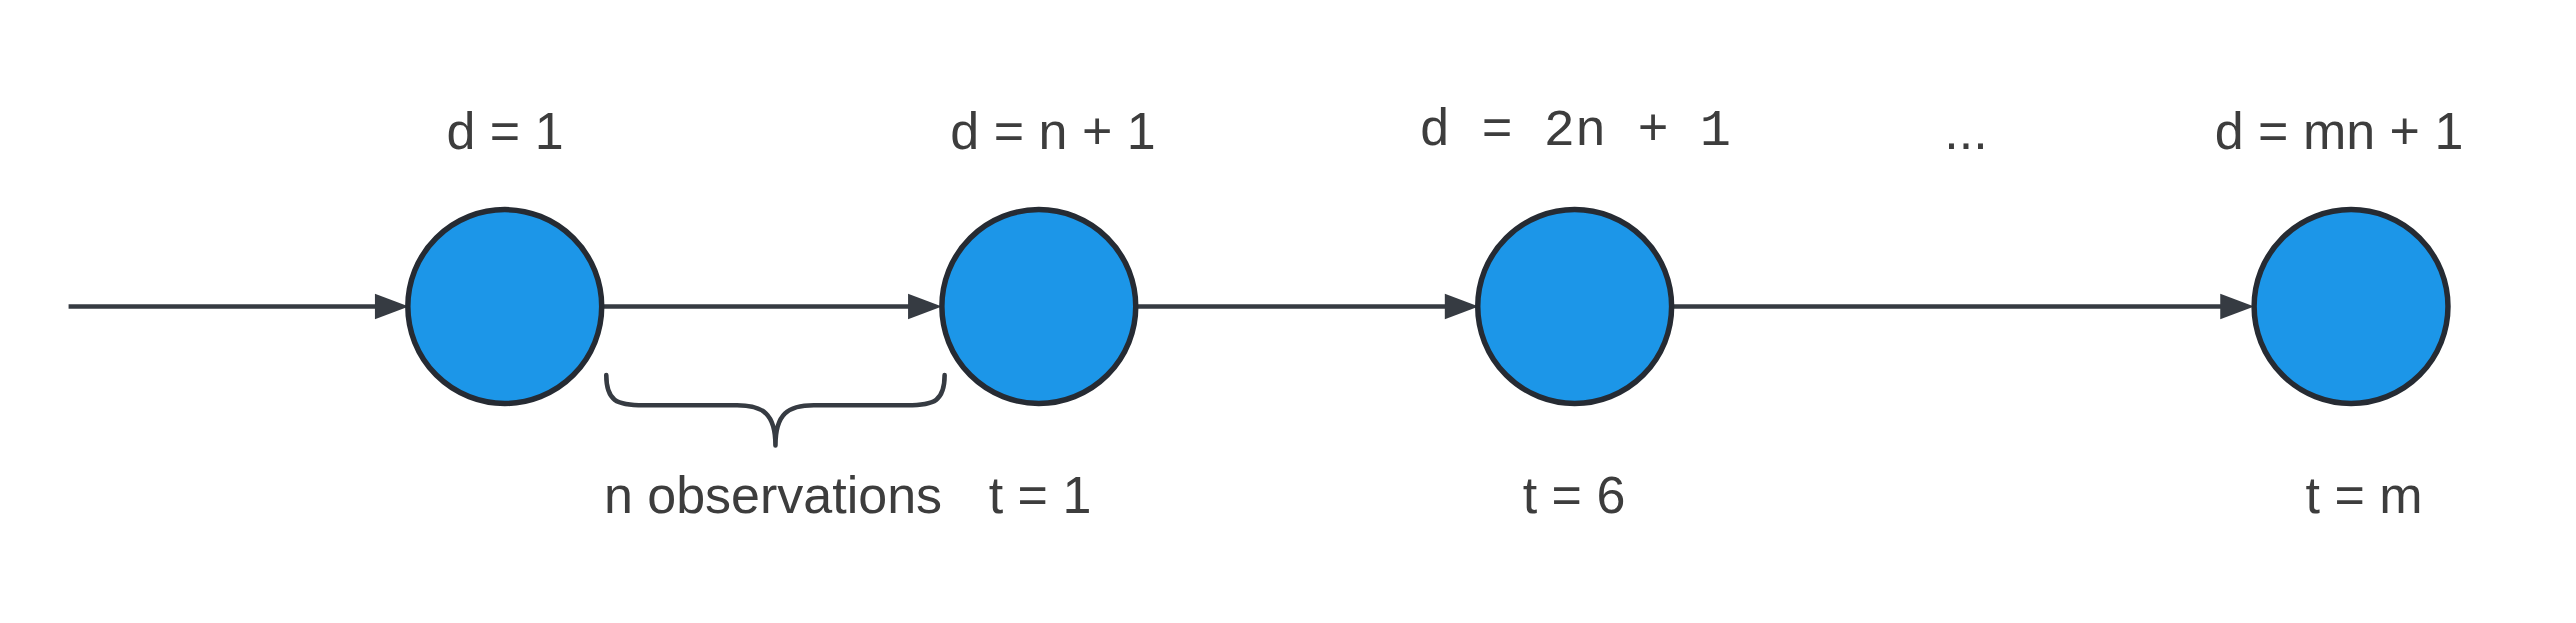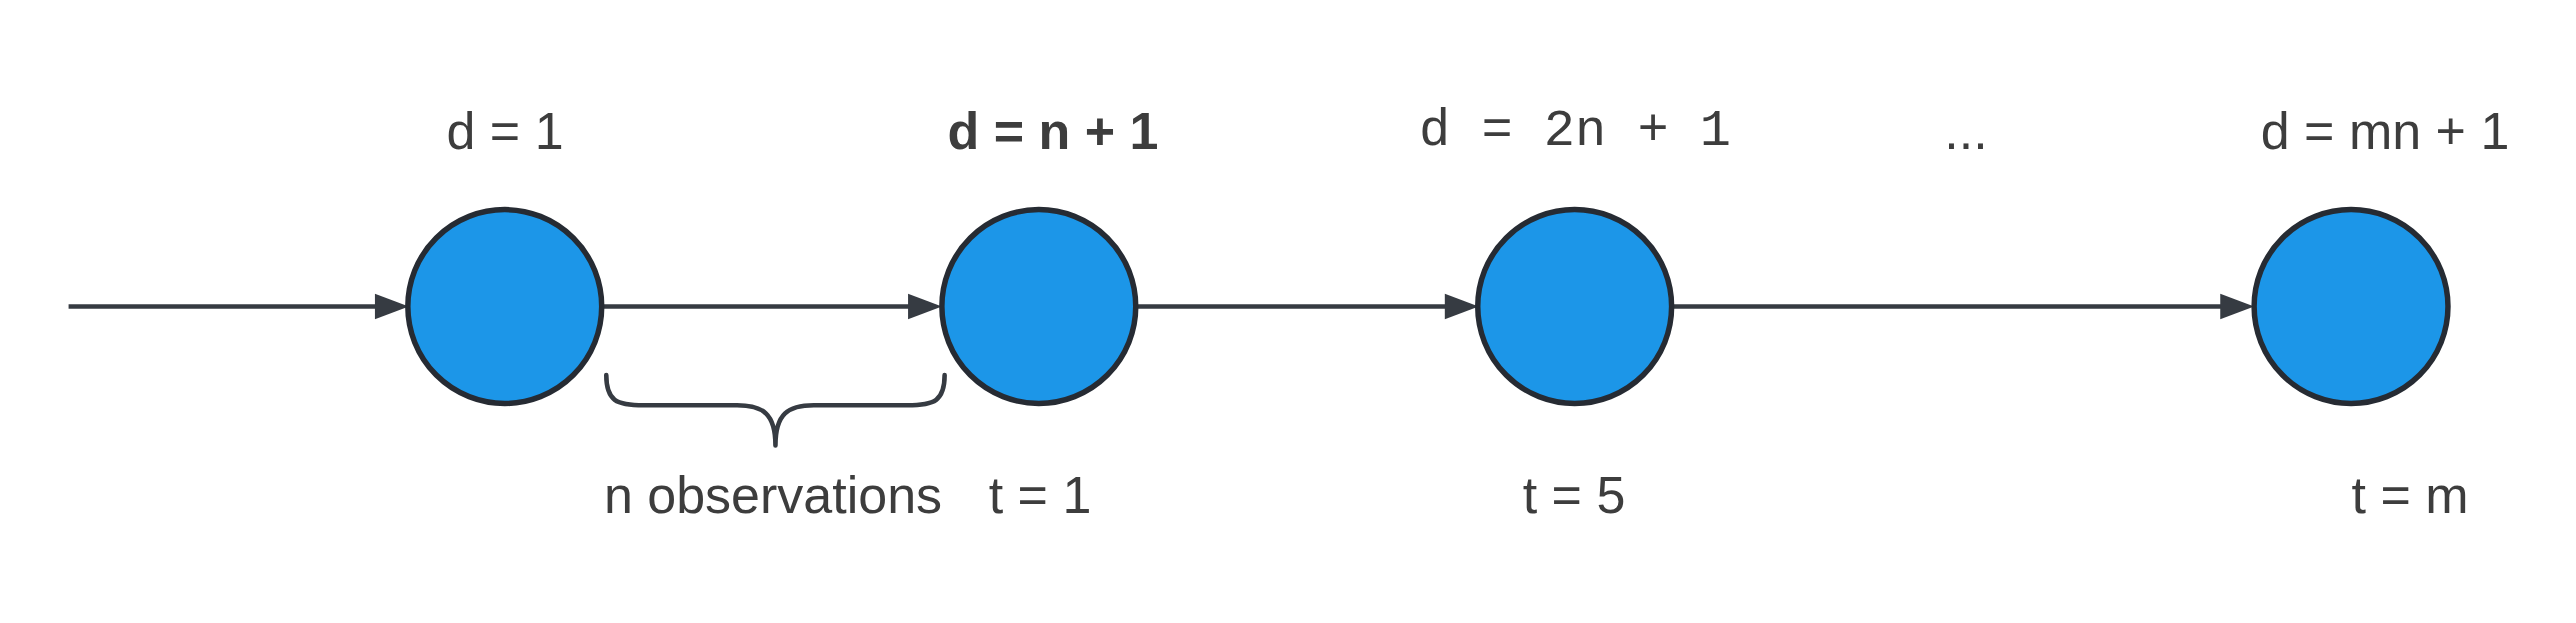--- a/index.html
+++ b/index.html
@@ -57,24 +57,24 @@
     <circle class="node" cx="552" cy="335" r="106"></circle>
     <circle class="node" cx="1136" cy="335" r="106"></circle>
     <circle class="node" cx="1722" cy="335" r="106"></circle>
     <circle class="node" cx="2571" cy="335" r="106"></circle>
 
     <path class="brace" d="M663 410 C663 438 674 443 704 443 L806 443 C834 443 848 452 848 487
              C848 452 862 443 890 443 L992 443 C1022 443 1033 438 1033 410"></path>
   </svg>
 
   <div class="lbl top-lbl" style="left:505px;">d = 1</div>
-  <div class="lbl top-lbl" style="left:1053px;font-weight:bold;">d = n + 1</div>
+  <div class="lbl top-lbl" style="left:1053px;">d = n + 1</div>
   <div class="lbl top-lbl" style="left:1575px;font-family:Liberation Mono, monospace;">d = 2n + 1</div>
   <div class="lbl top-lbl" style="left:1966px;">...</div>
-  <div class="lbl top-lbl" style="left:2339px;margin-left:46px;">d = mn + 1</div>
+  <div class="lbl top-lbl" style="left:2339px;">d = mn + 1</div>
 
   <div class="lbl bot-lbl" style="left:759px;margin-left:14px;">n observations</div>
   <div class="lbl bot-lbl" style="left:1040px;">t = 1</div>
-  <div class="lbl bot-lbl" style="left:1574px;">t = 5</div>
-  <div class="lbl bot-lbl" style="left:2364px;margin-left:46px;">t = m</div>
+  <div class="lbl bot-lbl" style="left:1574px;">t = 6</div>
+  <div class="lbl bot-lbl" style="left:2364px;">t = m</div>
 
 </div>
 
 
 </body></html>

